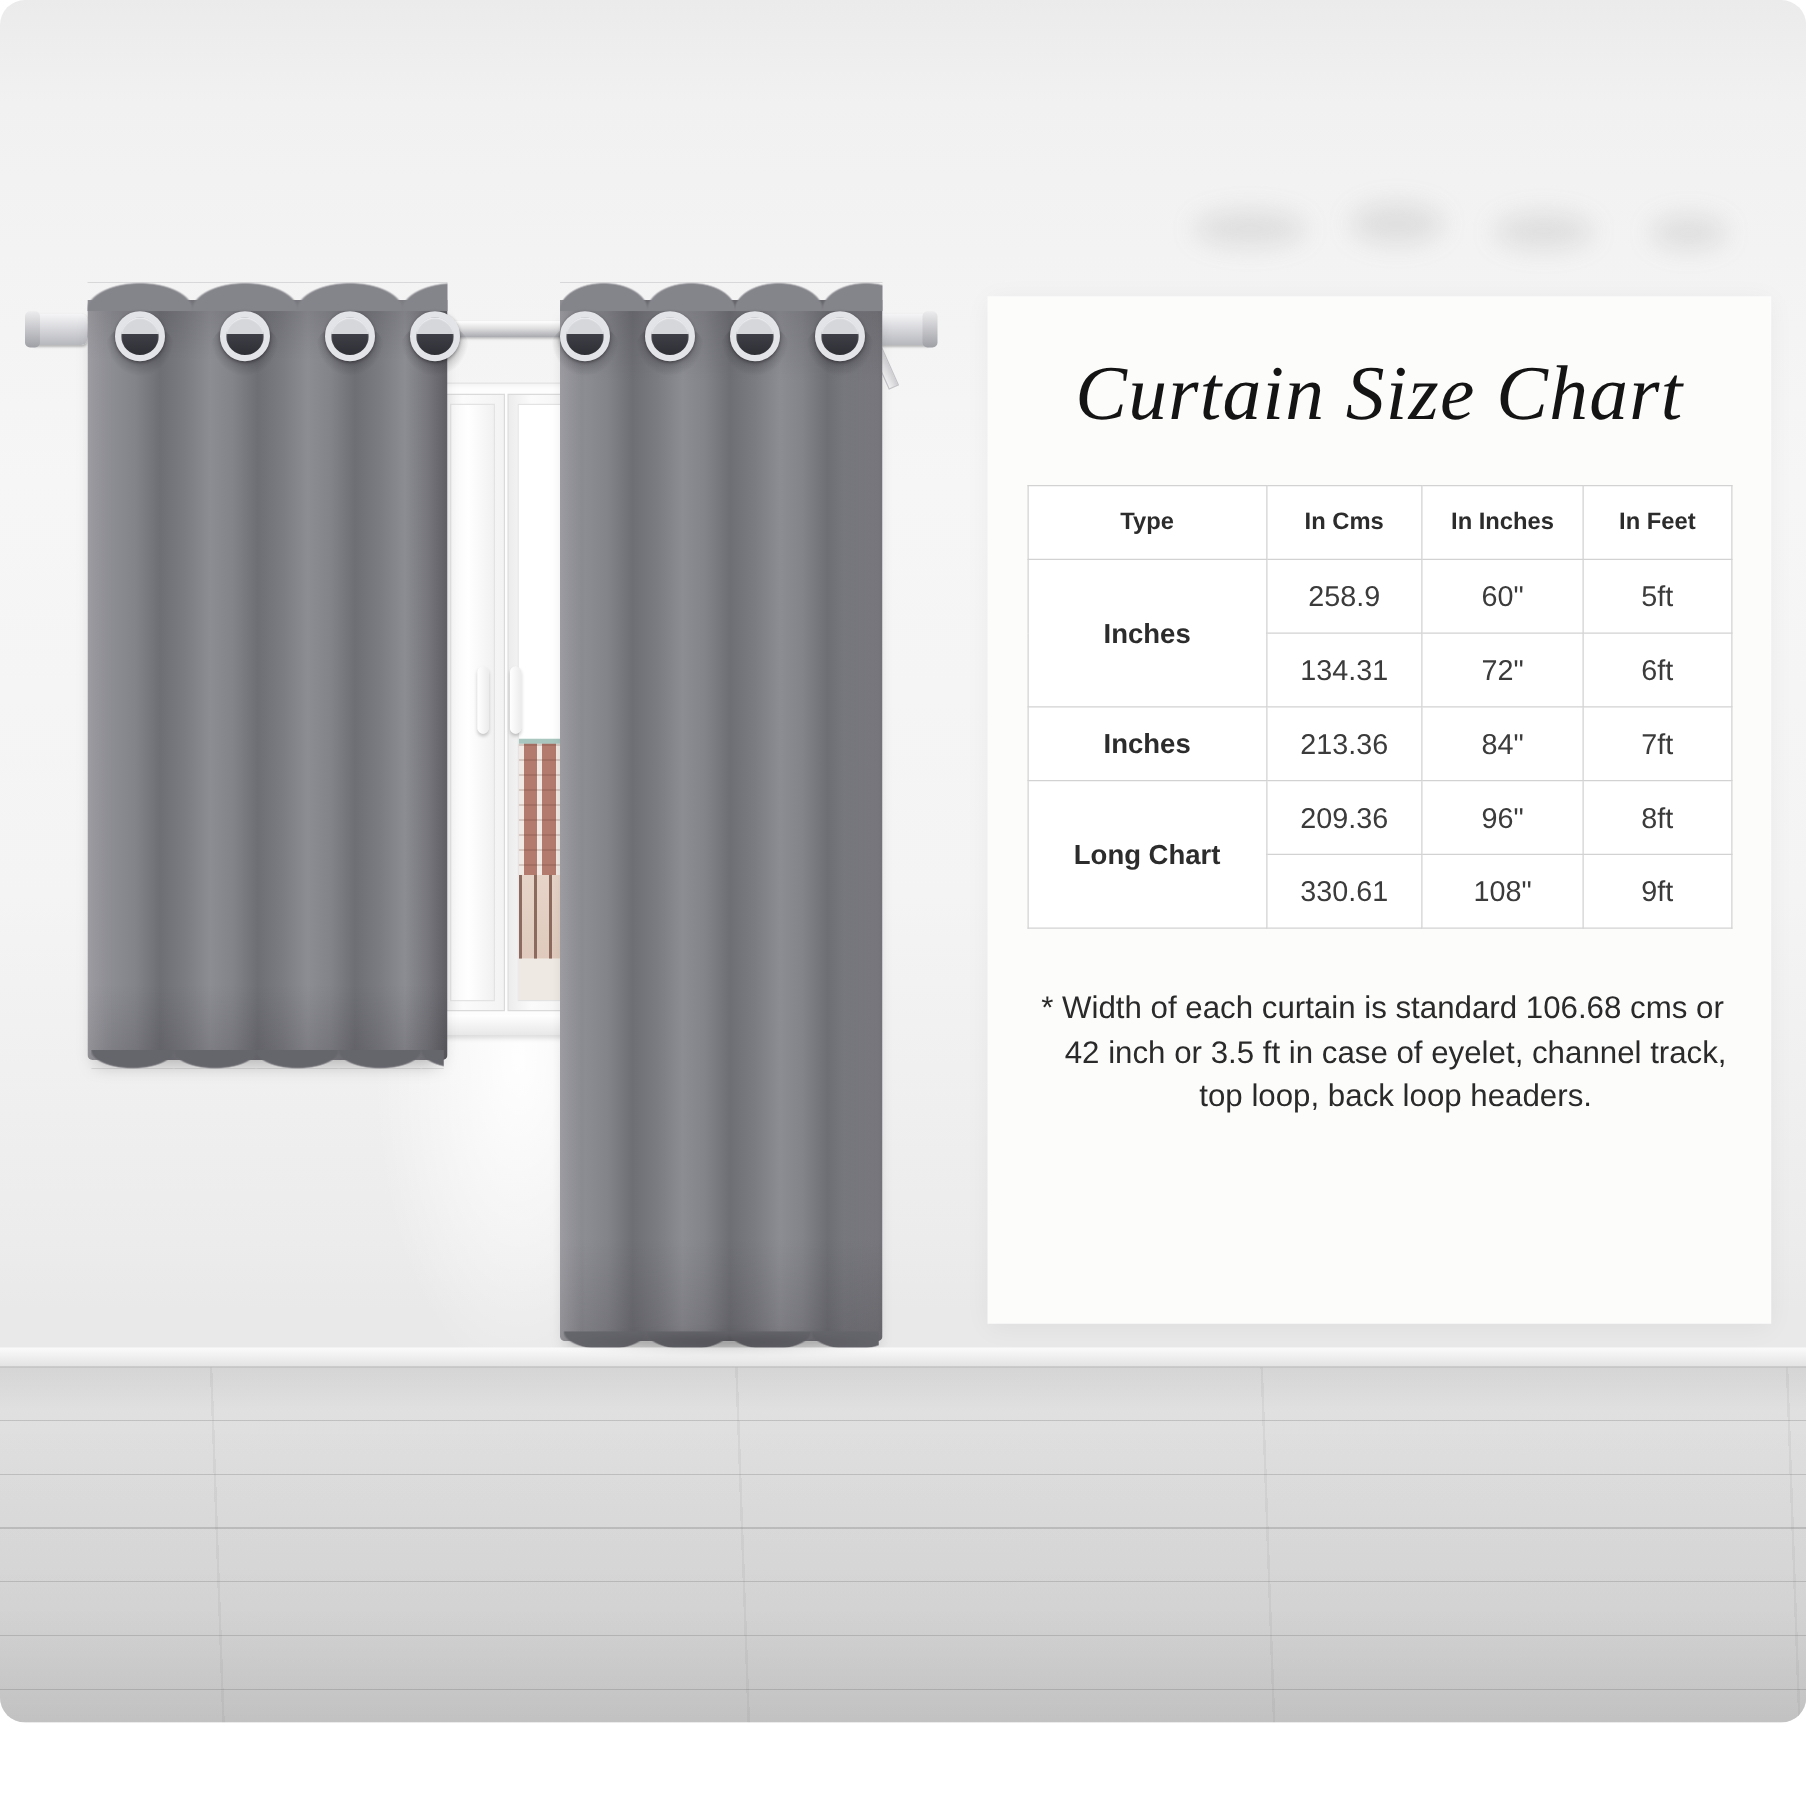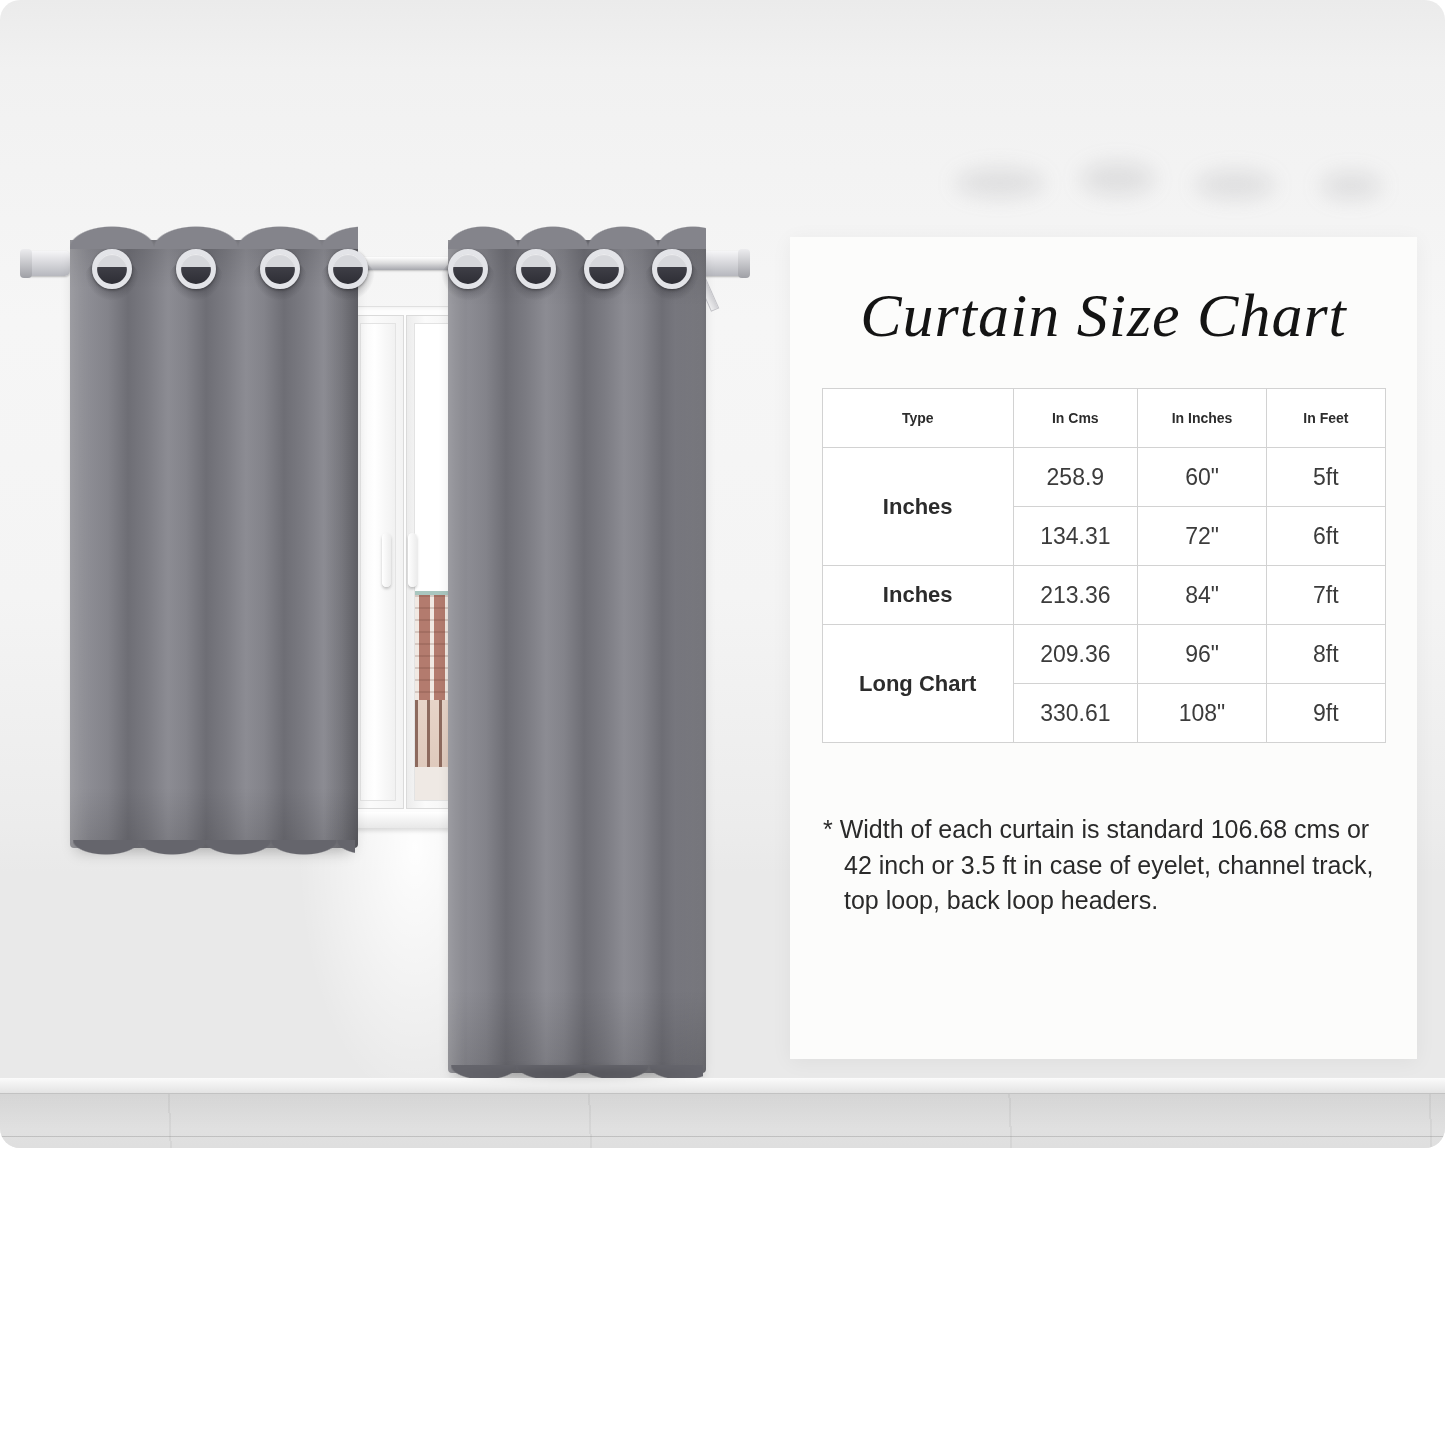--- a/index.html
+++ b/index.html
@@ -1,17 +1,17 @@
 <!DOCTYPE html>
 <html><head>
 <meta charset="utf-8">
 <style>
   html,body{margin:0;padding:0;background:#ffffff;}
   .canvas{
-    position:relative;width:1445px;height:1148px;overflow:hidden;border-radius:20px;
+    position:relative;width:1445px;height:1378px;overflow:hidden;border-radius:20px;
     font-family:"Liberation Sans",sans-serif;
     background:linear-gradient(180deg,#ebebeb 0%,#f1f1f1 6%,#f6f6f6 28%,#f4f4f4 52%,#ececec 72%,#e9e9e9 76%);
   }
   
   .smudge{position:absolute;border-radius:50%;background:rgba(125,125,128,0.16);filter:blur(10px);}
   .glow{position:absolute;left:300px;top:640px;width:230px;height:460px;
     background:radial-gradient(ellipse at 50% 45%,rgba(255,255,255,0.95),rgba(255,255,255,0) 72%);}
   
   .baseboard{position:absolute;left:0;right:0;top:1078px;height:15px;
     background:linear-gradient(180deg,#fbfbfb,#e3e3e3);border-bottom:1px solid #c2c2c2;}
@@ -89,25 +89,25 @@
   .floor-shadow{position:absolute;left:444px;top:1064px;width:270px;height:20px;border-radius:50%;
     background:radial-gradient(ellipse,rgba(0,0,0,0.20),rgba(0,0,0,0) 70%);filter:blur(3px);}
   
   .card{position:absolute;left:790px;top:237px;width:627px;height:822px;background:#fcfcfb;
     box-shadow:0 3px 20px rgba(0,0,0,0.05);}
   .card-title{margin:46px 10px 0;text-align:center;
     font-family:"Liberation Serif",serif;font-style:italic;font-weight:400;
     font-size:62px;line-height:1.05;color:#141414;letter-spacing:1px;}
   table.size-table{width:564px;margin:40px auto 0;border-collapse:collapse;background:#ffffff;table-layout:fixed;}
   .size-table th,.size-table td{border:1px solid #d2d2d2;text-align:center;vertical-align:middle;padding:0;}
-  .size-table th{height:58px;font-size:14px;font-weight:bold;color:#2c2c2c;}
+  .size-table th{height:58px;font-size:19px;font-weight:bold;color:#2c2c2c;}
   .size-table td{height:58px;font-size:23px;font-weight:400;color:#3b3b3b;}
   .size-table td.type{font-size:22px;font-weight:bold;color:#2c2c2c;}
   .col-type{width:34%;}.col-cms{width:22%;}.col-in{width:23%;}.col-ft{width:21%;}
-  .notes{margin:69px 28px 0 33px;}
+  .notes{margin:46px 28px 0 33px;text-align:center;}
   .note{font-size:25px;line-height:1.42;color:#2a2a2a;margin:0 0 54px 0;
     padding-left:21px;text-indent:-21px;}
 </style>
 </head>
 <body>
 
 <div class="canvas">
 
   <div class="smudge" style="left:955px;top:168px;width:90px;height:30px;"></div>
   <div class="smudge" style="left:1080px;top:162px;width:75px;height:34px;"></div>

